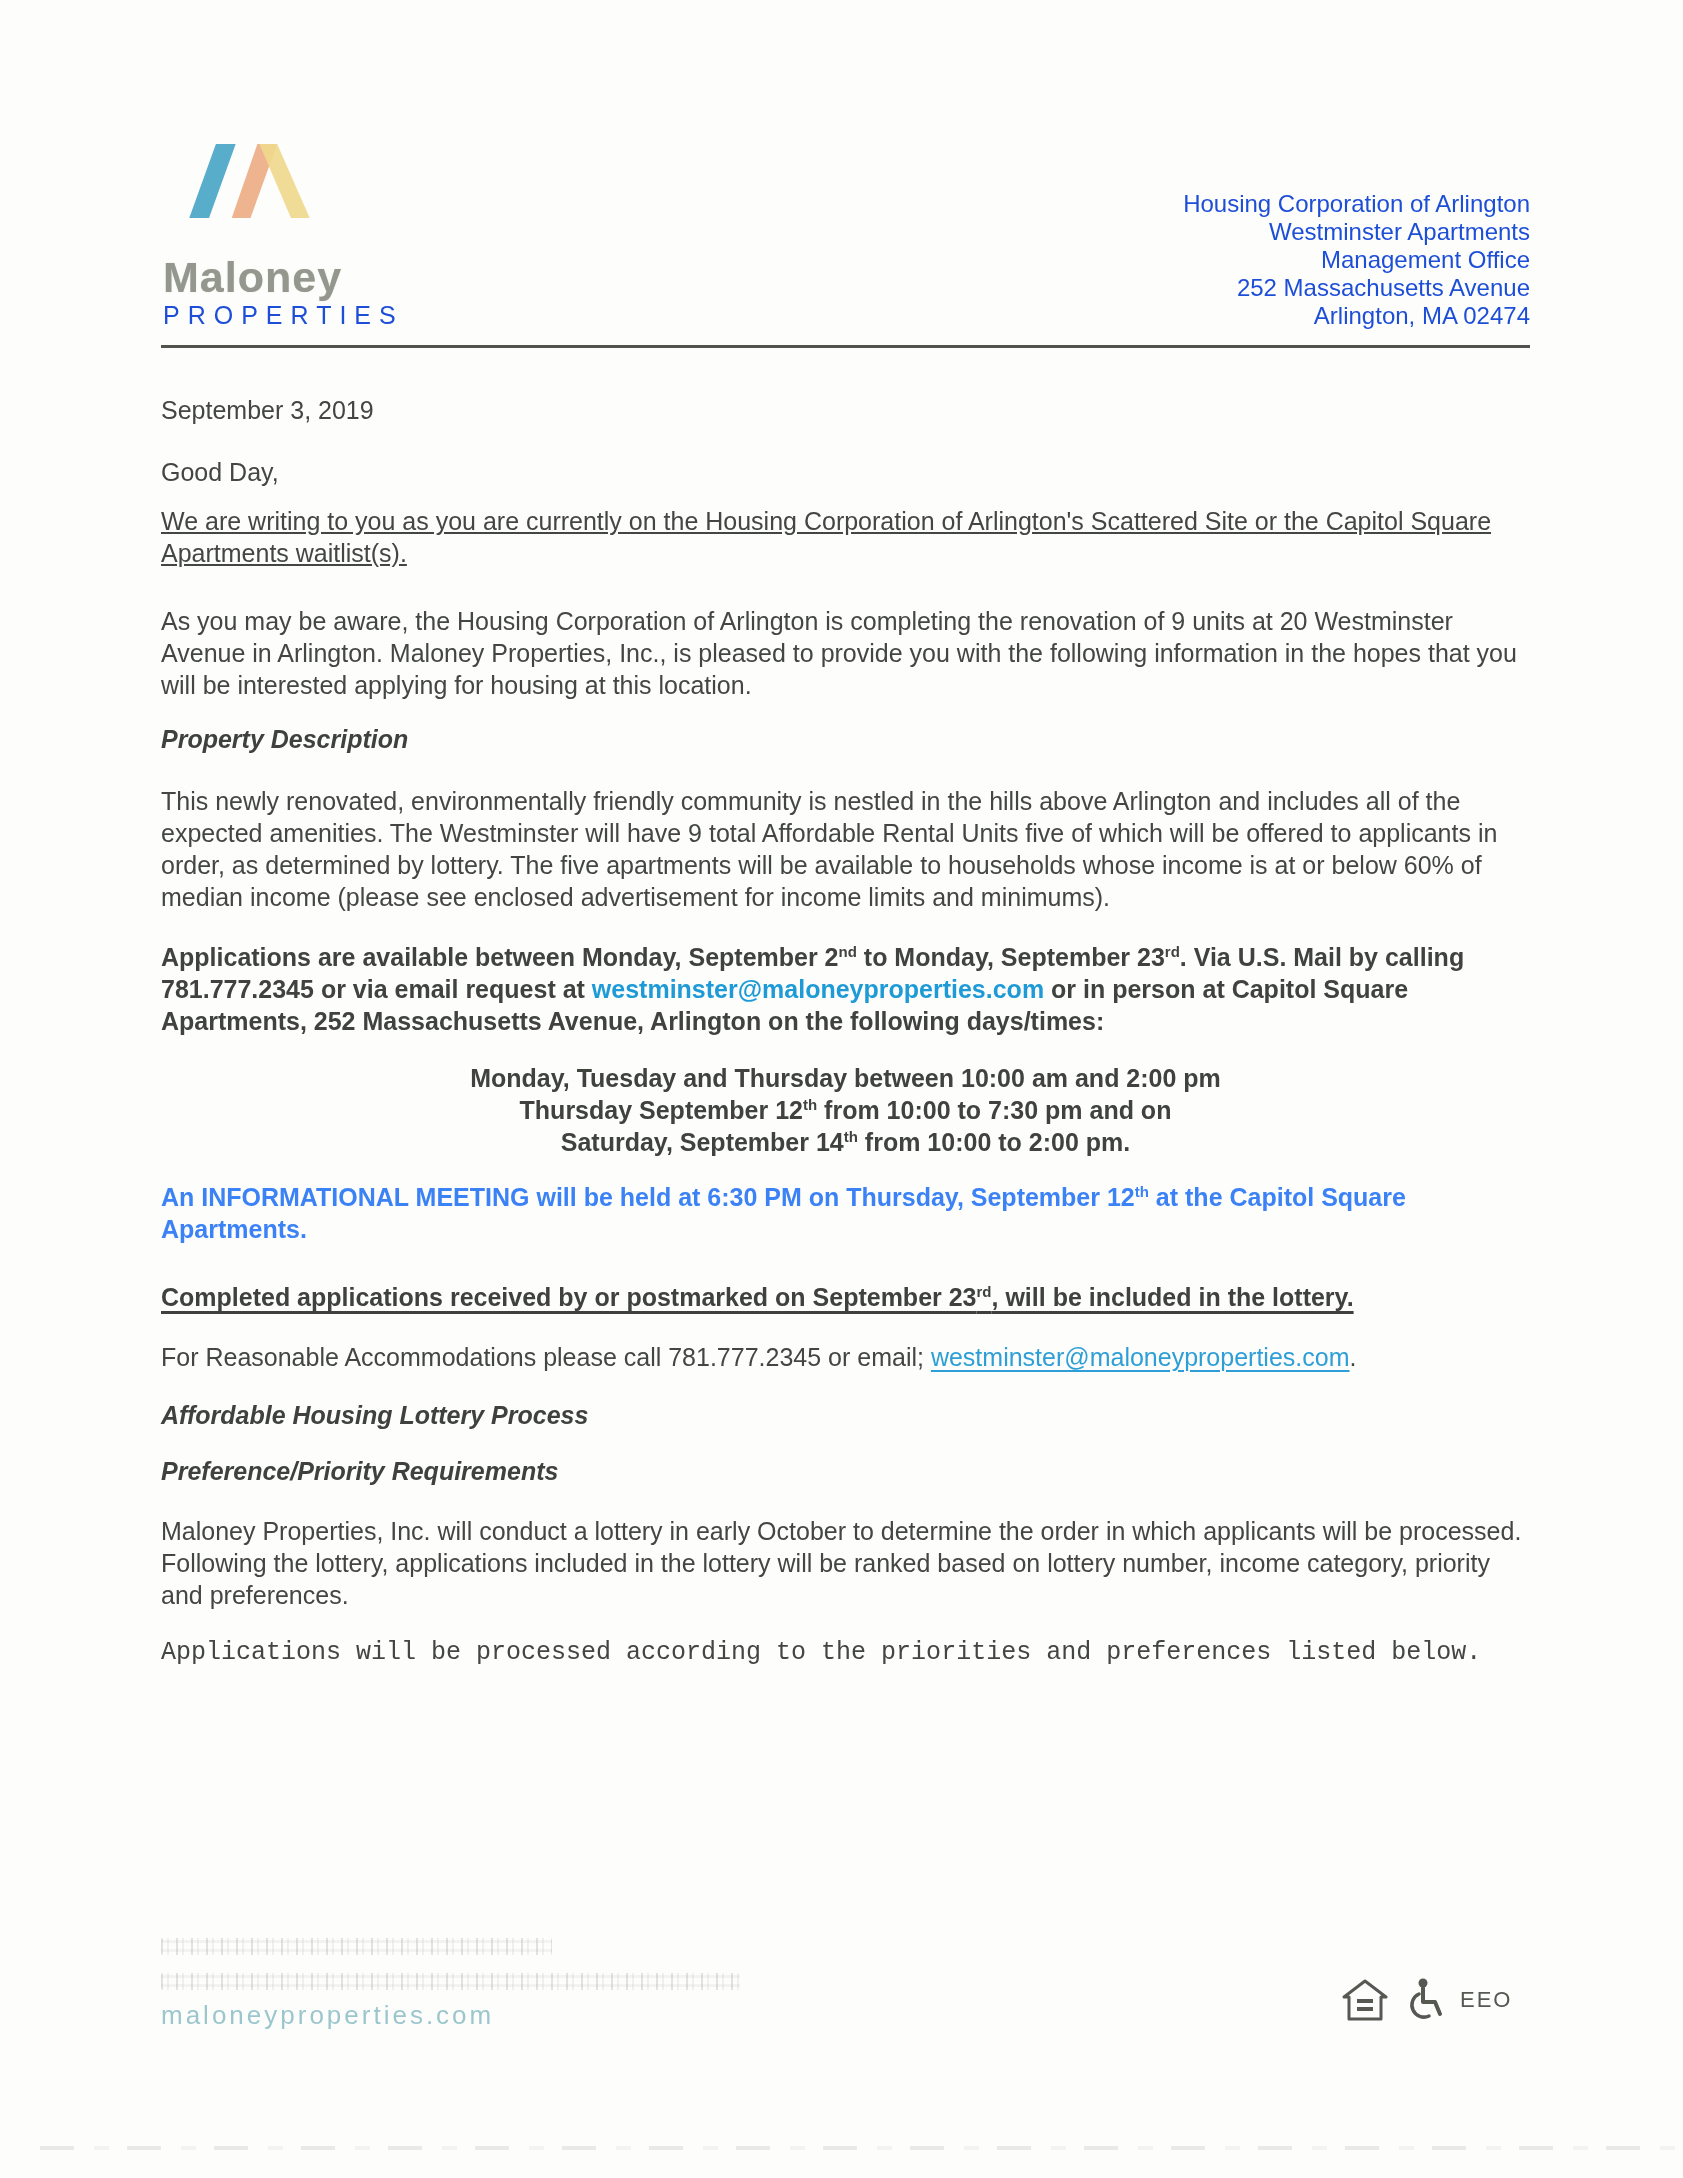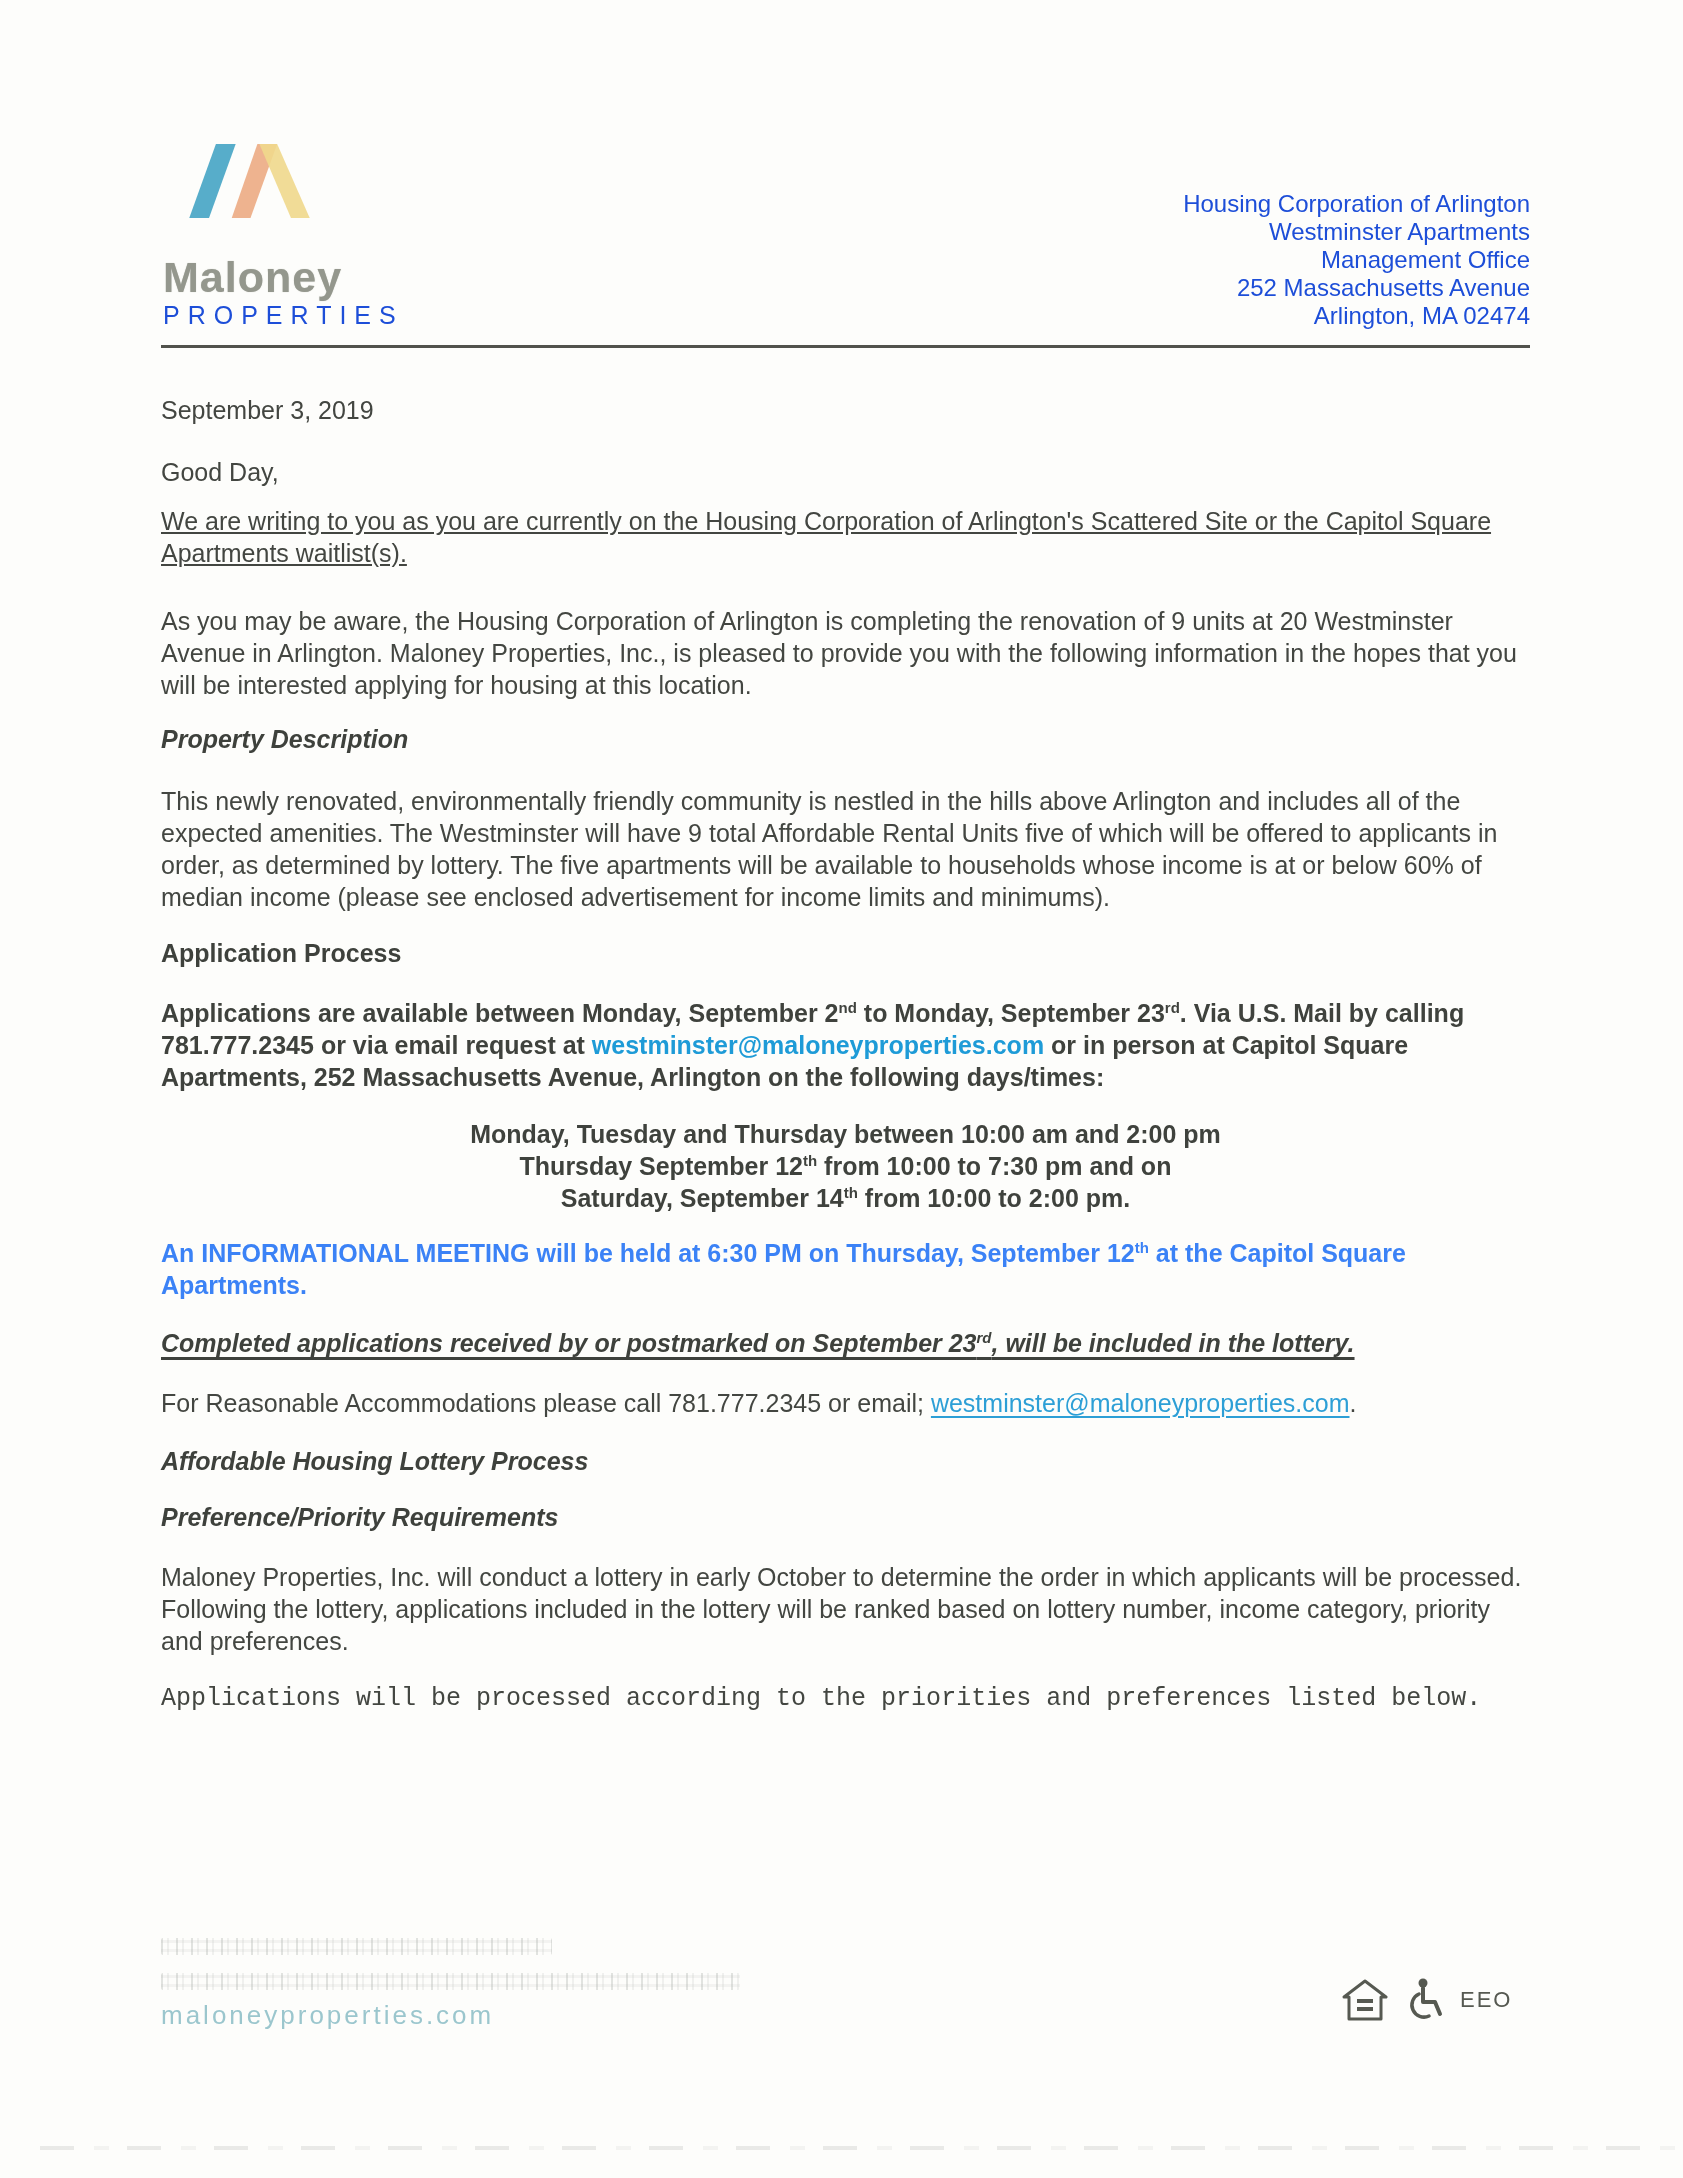--- a/index.html
+++ b/index.html
@@ -38,21 +38,21 @@
   .para { font-size:25px; line-height:32px; }
   .salutation { margin-top:30px; }
   .p-waitlist   { margin-top:17px;text-decoration:underline; }
   .p-renovation { margin-top:36px; }
   .h-prop       { margin-top:22px; font-weight:bold; font-style:italic; color:#3e413c; }
   .p-property   { margin-top:30px; }
   .h-app        { margin-top:24px; font-weight:bold; color:#3e413c; }
   .p-apply      { margin-top:28px; font-weight:bold; color:#3f423d; }
   .schedule     { margin-top:25px; text-align:center; font-weight:bold; color:#3f423d; }
   .p-meeting    { margin-top:23px; font-weight:bold; color:#3b82f6; }
-  .p-deadline   { margin-top:26px; font-weight:bold; color:#3e413c;font-style:italic; }
+  .p-deadline   { margin-top:36px; font-weight:bold; color:#3e413c; }
   .p-deadline .u { text-decoration:underline; text-decoration-thickness:2.5px; text-underline-offset:5px; }
   .p-accom      { margin-top:28px; }
   .h-lottery    { margin-top:26px; font-weight:bold; font-style:italic; color:#3e413c; }
   .p-lottery    { margin-top:28px; }
   .h-pref       { margin-top:24px; font-weight:bold; font-style:italic; color:#3e413c; }
   .p-priorities { margin-top:26px;font-family:Liberation Mono, monospace; }
 
   sup { font-size:0.6em; line-height:0; vertical-align:super; }
 
   .email-bold { color:#1e9bd7; font-weight:bold; text-decoration:none; }
@@ -114,21 +114,20 @@
     <div class="para salutation">Good Day,</div>
 
     <div class="para p-waitlist">We are writing to you as you are currently on the Housing Corporation of Arlington's Scattered Site or the Capitol Square Apartments waitlist(s).</div>
 
     <div class="para p-renovation">As you may be aware, the Housing Corporation of Arlington is completing the renovation of 9 units at 20 Westminster Avenue in Arlington.  Maloney Properties, Inc., is pleased to provide you with the following information in the hopes that you will be interested applying for housing at this location.</div>
 
     <div class="para h-prop">Property Description</div>
 
     <div class="para p-property">This newly renovated, environmentally friendly community is nestled in the hills above Arlington and includes all of the expected amenities.  The Westminster will have 9 total Affordable Rental Units five of which will be offered to applicants in order, as determined by lottery. The five apartments will be available to households whose income is at or below 60% of median income (please see enclosed advertisement for income limits and minimums).</div>
 
-    <div class="para h-app">Application Process</div>
 
     <div class="para p-apply">
       <span>Applications are available between Monday, September 2</span><sup>nd</sup><span> to Monday, September 23</span><sup>rd</sup><span>.  Via U.S. Mail by calling 781.777.2345 or via email request at </span><a href="#" class="email-bold">westminster@maloneyproperties.com</a><span> or in person at Capitol Square Apartments, 252 Massachusetts Avenue, Arlington on the following days/times:</span>
     </div>
 
     <div class="para schedule">
       <div>Monday, Tuesday and Thursday between 10:00 am and 2:00 pm</div>
       <div><span>Thursday September 12</span><sup>th</sup><span> from 10:00 to 7:30 pm and on</span></div>
       <div><span>Saturday, September 14</span><sup>th</sup><span> from 10:00 to 2:00 pm.</span></div>
     </div>

